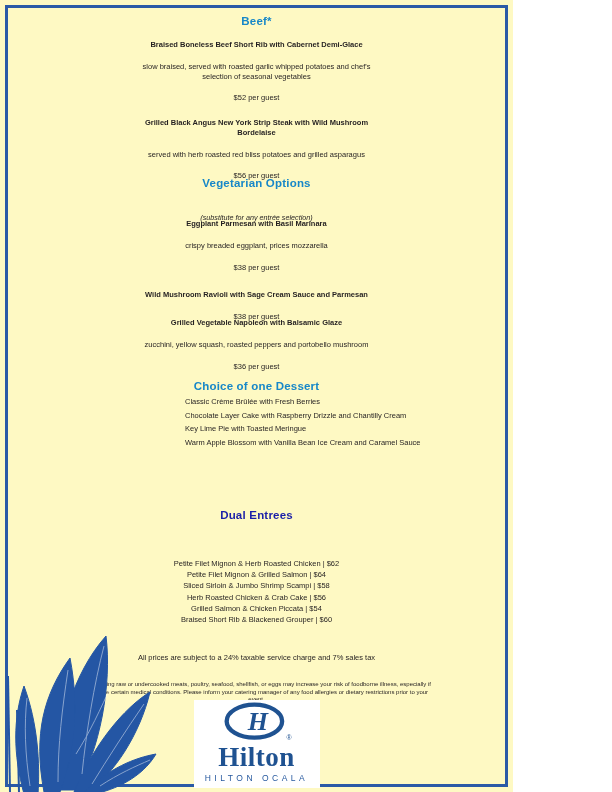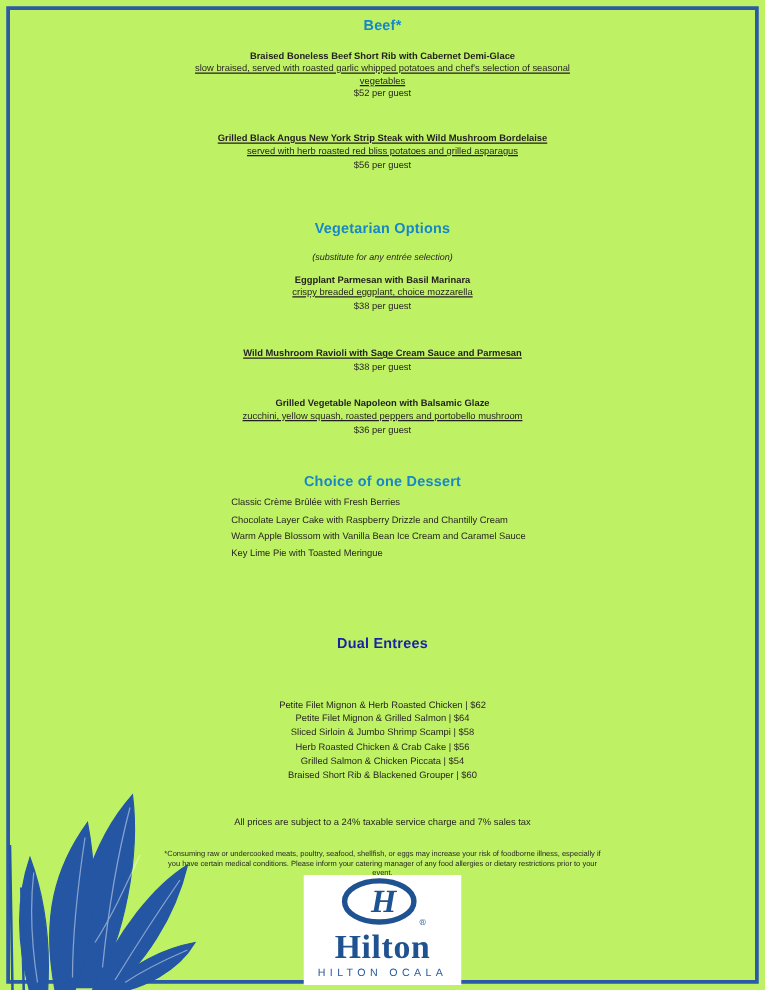--- a/index.html
+++ b/index.html
@@ -1,34 +1,34 @@
 <!DOCTYPE html>
 <html><head>
 <meta charset="utf-8">
 <style>
   html,body{margin:0;padding:0;background:#ffffff;}
   .page{
-    position:relative;width:612px;height:792px;background:#bef264;
+    position:relative;width:513px;height:792px;background:#fef9c3;
     font-family:"Liberation Sans",sans-serif;color:#231f20;overflow:hidden;
   }
   .border-frame{
     position:absolute;top:5px;left:5px;right:5px;bottom:5px;
     border:3px solid #2b5aa6;
   }
   .heading{
     position:absolute;left:0;width:100%;text-align:center;
     font-weight:bold;font-size:11.5px;letter-spacing:.2px;color:#1787c8;
   }
   .heading.navy{color:#1b1fa8;}
   .block{
     position:absolute;left:50%;transform:translateX(-50%);
     text-align:center;font-size:7.5px;line-height:9.8px;white-space:normal;
   }
   .item-name{font-weight:bold;}
-  .item-desc{max-width:300px;margin:0 auto;text-decoration:underline;}
+  .item-desc{max-width:300px;margin:12px auto;}
   .price-line{margin-top:1px;}
   .note-line{font-style:italic;font-size:7.2px;}
   .dessert-list{
     position:absolute;left:185px;width:268px;text-align:left;
     font-size:7.5px;line-height:9.5px;
   }
   .dessert-list .d-item{margin-bottom:4px;}
   .dual-intro{max-width:316px;}
   .combos div{line-height:11.2px;}
   .disclaimer{
@@ -65,46 +65,46 @@
   </div>
 
   <div class="block" style="top:106px;">
     <div class="item-name item-desc">Grilled Black Angus New York Strip Steak with Wild Mushroom Bordelaise</div>
     <div class="item-desc">served with herb roasted red bliss potatoes and grilled asparagus</div>
     <div class="price-line">$56 per guest</div>
   </div>
 
   <div class="heading" style="top:177px;">Vegetarian Options</div>
 
-  <div class="block note-line" style="top:201px;">(substitute for any entrée selection)</div>
+  <div class="block note-line" style="top:213px;">(substitute for any entrée selection)</div>
 
   <div class="block" style="top:219px;">
     <div class="item-name">Eggplant Parmesan with Basil Marinara</div>
-    <div class="item-desc">crispy breaded eggplant, choice mozzarella</div>
+    <div class="item-desc">crispy breaded eggplant, prices mozzarella</div>
     <div class="price-line">$38 per guest</div>
   </div>
 
   <div class="block" style="top:278px;">
     <div class="item-name item-desc">Wild Mushroom Ravioli with Sage Cream Sauce and Parmesan</div>
     <div class="price-line">$38 per guest</div>
   </div>
 
   <div class="block" style="top:318px;">
     <div class="item-name">Grilled Vegetable Napoleon with Balsamic Glaze</div>
     <div class="item-desc">zucchini, yellow squash, roasted peppers and portobello mushroom</div>
     <div class="price-line">$36 per guest</div>
   </div>
 
   <div class="heading" style="top:380px;">Choice of one Dessert</div>
 
   <div class="dessert-list" style="top:397px;">
     <div class="d-item">Classic Crème Brûlée with Fresh Berries</div>
     <div class="d-item">Chocolate Layer Cake with Raspberry Drizzle and Chantilly Cream</div>
+    <div class="d-item">Key Lime Pie with Toasted Meringue</div>
     <div class="d-item">Warm Apple Blossom with Vanilla Bean Ice Cream and Caramel Sauce</div>
-    <div class="d-item">Key Lime Pie with Toasted Meringue</div>
   </div>
 
   <div class="heading navy" style="top:509px;">Dual Entrees</div>
 
 
   <div class="block combos" style="top:558px;">
     <div>Petite Filet Mignon &amp; Herb Roasted Chicken  |  $62</div>
     <div>Petite Filet Mignon &amp; Grilled Salmon  |  $64</div>
     <div>Sliced Sirloin &amp; Jumbo Shrimp Scampi  |  $58</div>
     <div>Herb Roasted Chicken &amp; Crab Cake  |  $56</div>

